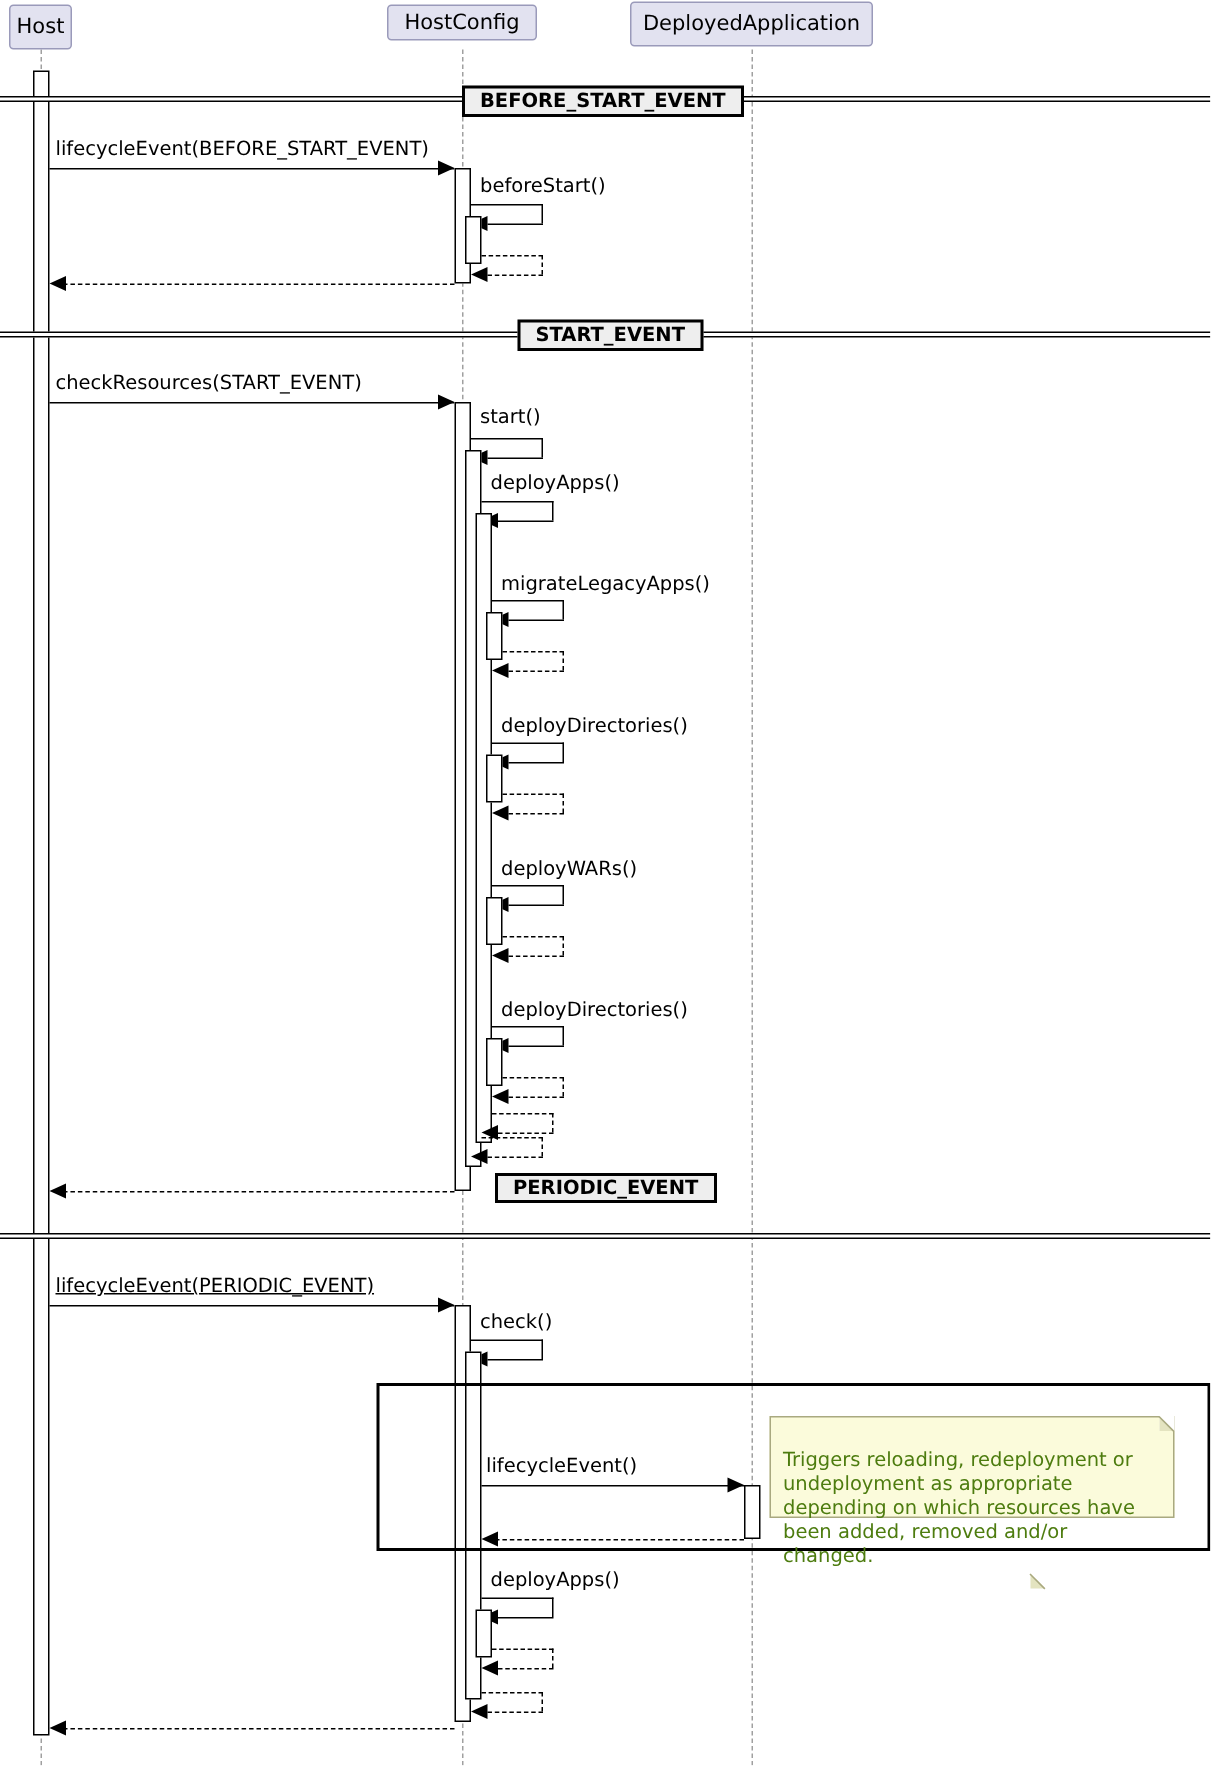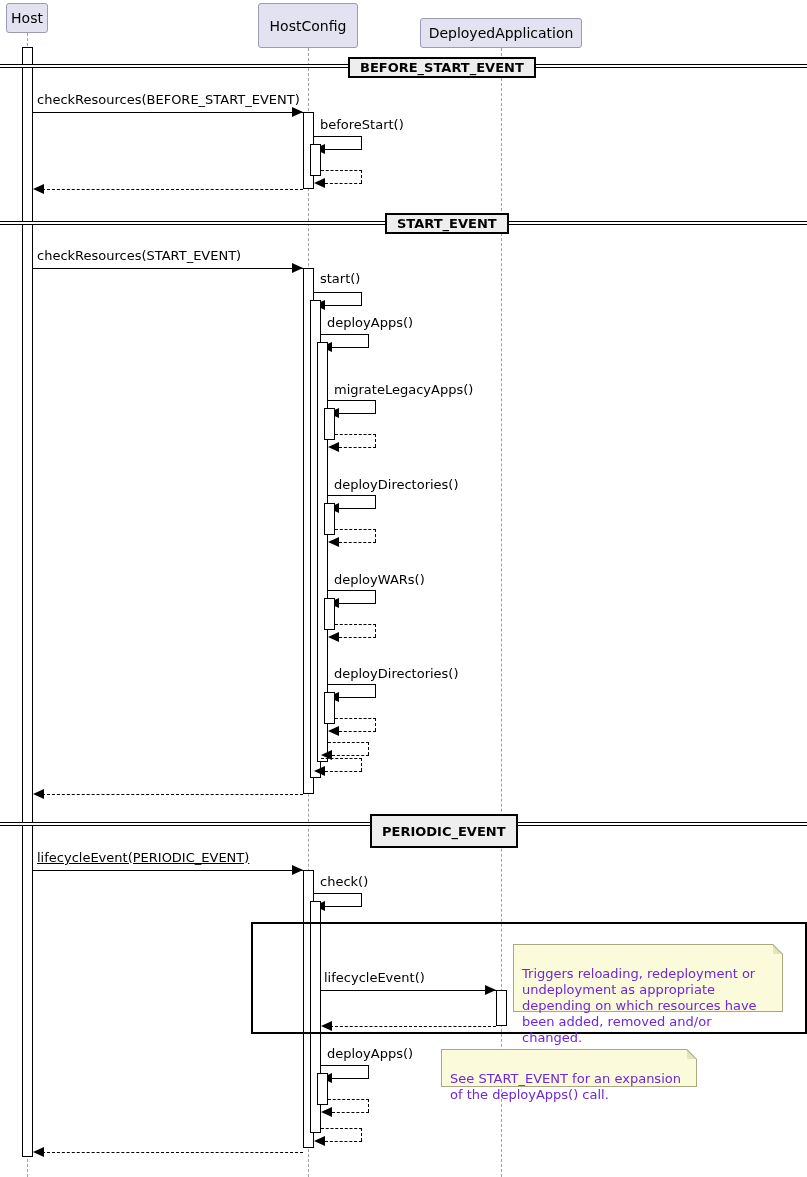--- a/index.html
+++ b/index.html
@@ -82,21 +82,20 @@
     background:#EEEEEE;
     border:2px solid #000000;
     font-size:13px;
     font-weight:bold;
     line-height:13px;
     color:#000;
     display:flex;align-items:center;justify-content:center;
     padding:4px 10px;
     box-sizing:border-box;
     white-space:nowrap;
-    margin-left:40px;
   }
   
   .group-box{
     position:absolute;
     border:2px solid #000000;
     box-sizing:border-box;
     background:transparent;
   }
   .group-tab{
     position:absolute;
@@ -112,21 +111,21 @@
     white-space:nowrap;
   }
   
   .note{
     position:absolute;
     background:#FBFBDB;
     border:1px solid #A9A980;
     box-sizing:border-box;
     font-size:13px;
     line-height:16px;
-    color:#6d28d9;
+    color:#4d7c0f;
     padding:5px 8px;
     white-space:pre-line;
   }
   .note-fold{
     position:absolute;
     width:0;height:0;
     border-left:10px solid #E4E4C0;
     border-top:10px solid #ffffff;
   }
   .note-fold-edge{
@@ -142,35 +141,35 @@
 
 <div id="diagram">
 
   <div class="lifeline" style="left:27px;top:33px;height:1144px;"></div>
   <div class="lifeline" style="left:308px;top:33px;height:1144px;"></div>
   <div class="lifeline" style="left:501px;top:33px;height:1144px;"></div>
 
   <div class="participant" style="left:6px;top:3px;width:42px;height:30px;">
     <span>Host</span>
   </div>
-  <div class="participant" style="left:258px;top:3px;width:100px;height:45px;">
+  <div class="participant" style="left:258px;top:3px;width:100px;height:24px;">
     <span>HostConfig</span>
   </div>
-  <div class="participant" style="left:420px;top:18px;width:162px;height:30px;">
+  <div class="participant" style="left:420px;top:1px;width:162px;height:30px;">
     <span>DeployedApplication</span>
   </div>
 
   <div class="activation" style="left:22px;top:47px;width:11px;height:1110px;"></div>
 
   <div class="divider-line" style="top:64px;"></div>
   <div class="divider-label" style="left:308px;top:57px;height:21px;">
     <span>BEFORE_START_EVENT</span>
   </div>
 
-  <div class="msg-label" style="left:37px;top:93px;">checkResources(BEFORE_START_EVENT)</div>
+  <div class="msg-label" style="left:37px;top:93px;">lifecycleEvent(BEFORE_START_EVENT)</div>
   <div class="msg-line" style="left:33px;top:112px;width:270px;"></div>
   <div class="arrow-right" style="left:292px;top:107px;"></div>
 
   <div class="activation" style="left:303px;top:112px;width:11px;height:77px;"></div>
 
   <div class="msg-label" style="left:320px;top:118px;">beforeStart()</div>
   <div class="msg-line" style="left:314px;top:136px;width:48px;"></div>
   <div class="vline" style="left:361px;top:136px;height:13px;"></div>
   <div class="msg-line" style="left:325px;top:149px;width:37px;"></div>
   <div class="arrow-left" style="left:314px;top:144px;"></div>
@@ -261,21 +260,21 @@
 
   <div class="msg-line dashed" style="left:321px;top:758px;width:41px;"></div>
   <div class="vline dashed" style="left:361px;top:758px;height:13px;"></div>
   <div class="msg-line dashed" style="left:325px;top:771px;width:37px;"></div>
   <div class="arrow-left" style="left:314px;top:766px;"></div>
 
   <div class="msg-line dashed" style="left:42px;top:794px;width:261px;"></div>
   <div class="arrow-left" style="left:33px;top:789px;"></div>
 
   <div class="divider-line" style="top:822px;"></div>
-  <div class="divider-label" style="left:330px;top:814px;height:34px;">
+  <div class="divider-label" style="left:330px;top:782px;height:20px;">
     <span>PERIODIC_EVENT</span>
   </div>
 
   <div class="msg-label" style="left:37px;top:851px;text-decoration:underline;">lifecycleEvent(PERIODIC_EVENT)</div>
   <div class="msg-line" style="left:33px;top:870px;width:270px;"></div>
   <div class="arrow-right" style="left:292px;top:865px;"></div>
 
   <div class="activation" style="left:303px;top:870px;width:11px;height:278px;"></div>
 
   <div class="msg-label" style="left:320px;top:875px;">check()</div>
@@ -300,23 +299,20 @@
   <div class="note-fold" style="left:773px;top:944px;"></div>
   <div class="note-fold-edge" style="left:773px;top:944px;"></div>
 
   <div class="msg-label" style="left:327px;top:1047px;">deployApps()</div>
   <div class="msg-line" style="left:321px;top:1065px;width:48px;"></div>
   <div class="vline" style="left:368px;top:1065px;height:13px;"></div>
   <div class="msg-line" style="left:332px;top:1078px;width:37px;"></div>
   <div class="arrow-left" style="left:321px;top:1073px;"></div>
   <div class="activation" style="left:317px;top:1073px;width:11px;height:32px;"></div>
 
-  <div class="note" style="left:441px;top:1049px;width:256px;height:38px;">
-    <span>See START_EVENT for an expansion of the deployApps() call.</span>
-  </div>
   <div class="note-fold" style="left:687px;top:1049px;"></div>
   <div class="note-fold-edge" style="left:687px;top:1049px;"></div>
 
   <div class="msg-line dashed" style="left:328px;top:1099px;width:41px;"></div>
   <div class="vline dashed" style="left:368px;top:1099px;height:13px;"></div>
   <div class="msg-line dashed" style="left:332px;top:1112px;width:37px;"></div>
   <div class="arrow-left" style="left:321px;top:1107px;"></div>
 
   <div class="msg-line dashed" style="left:321px;top:1128px;width:41px;"></div>
   <div class="vline dashed" style="left:361px;top:1128px;height:13px;"></div>

